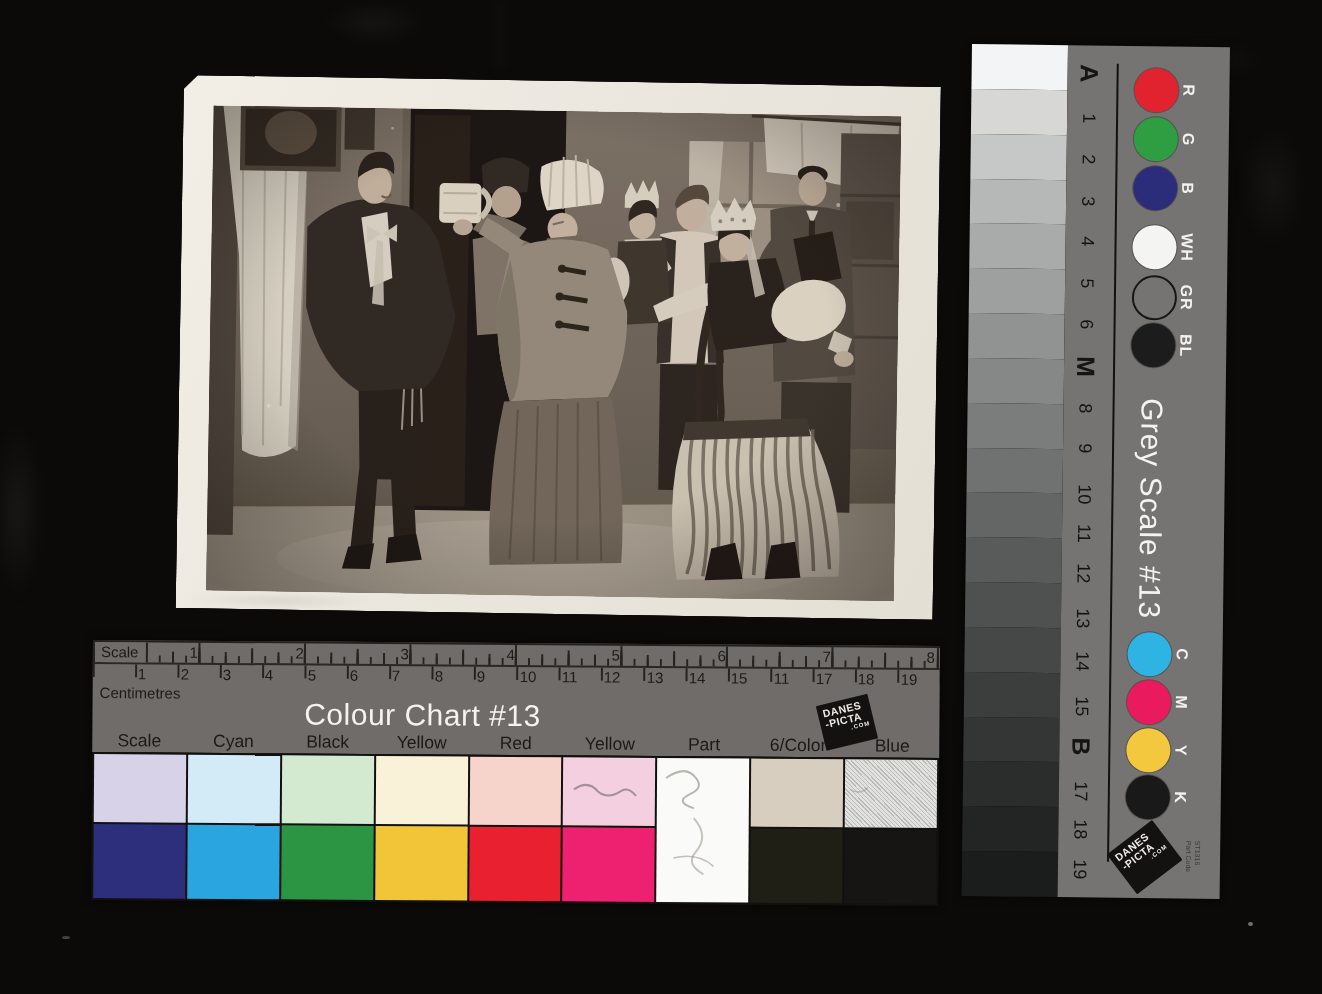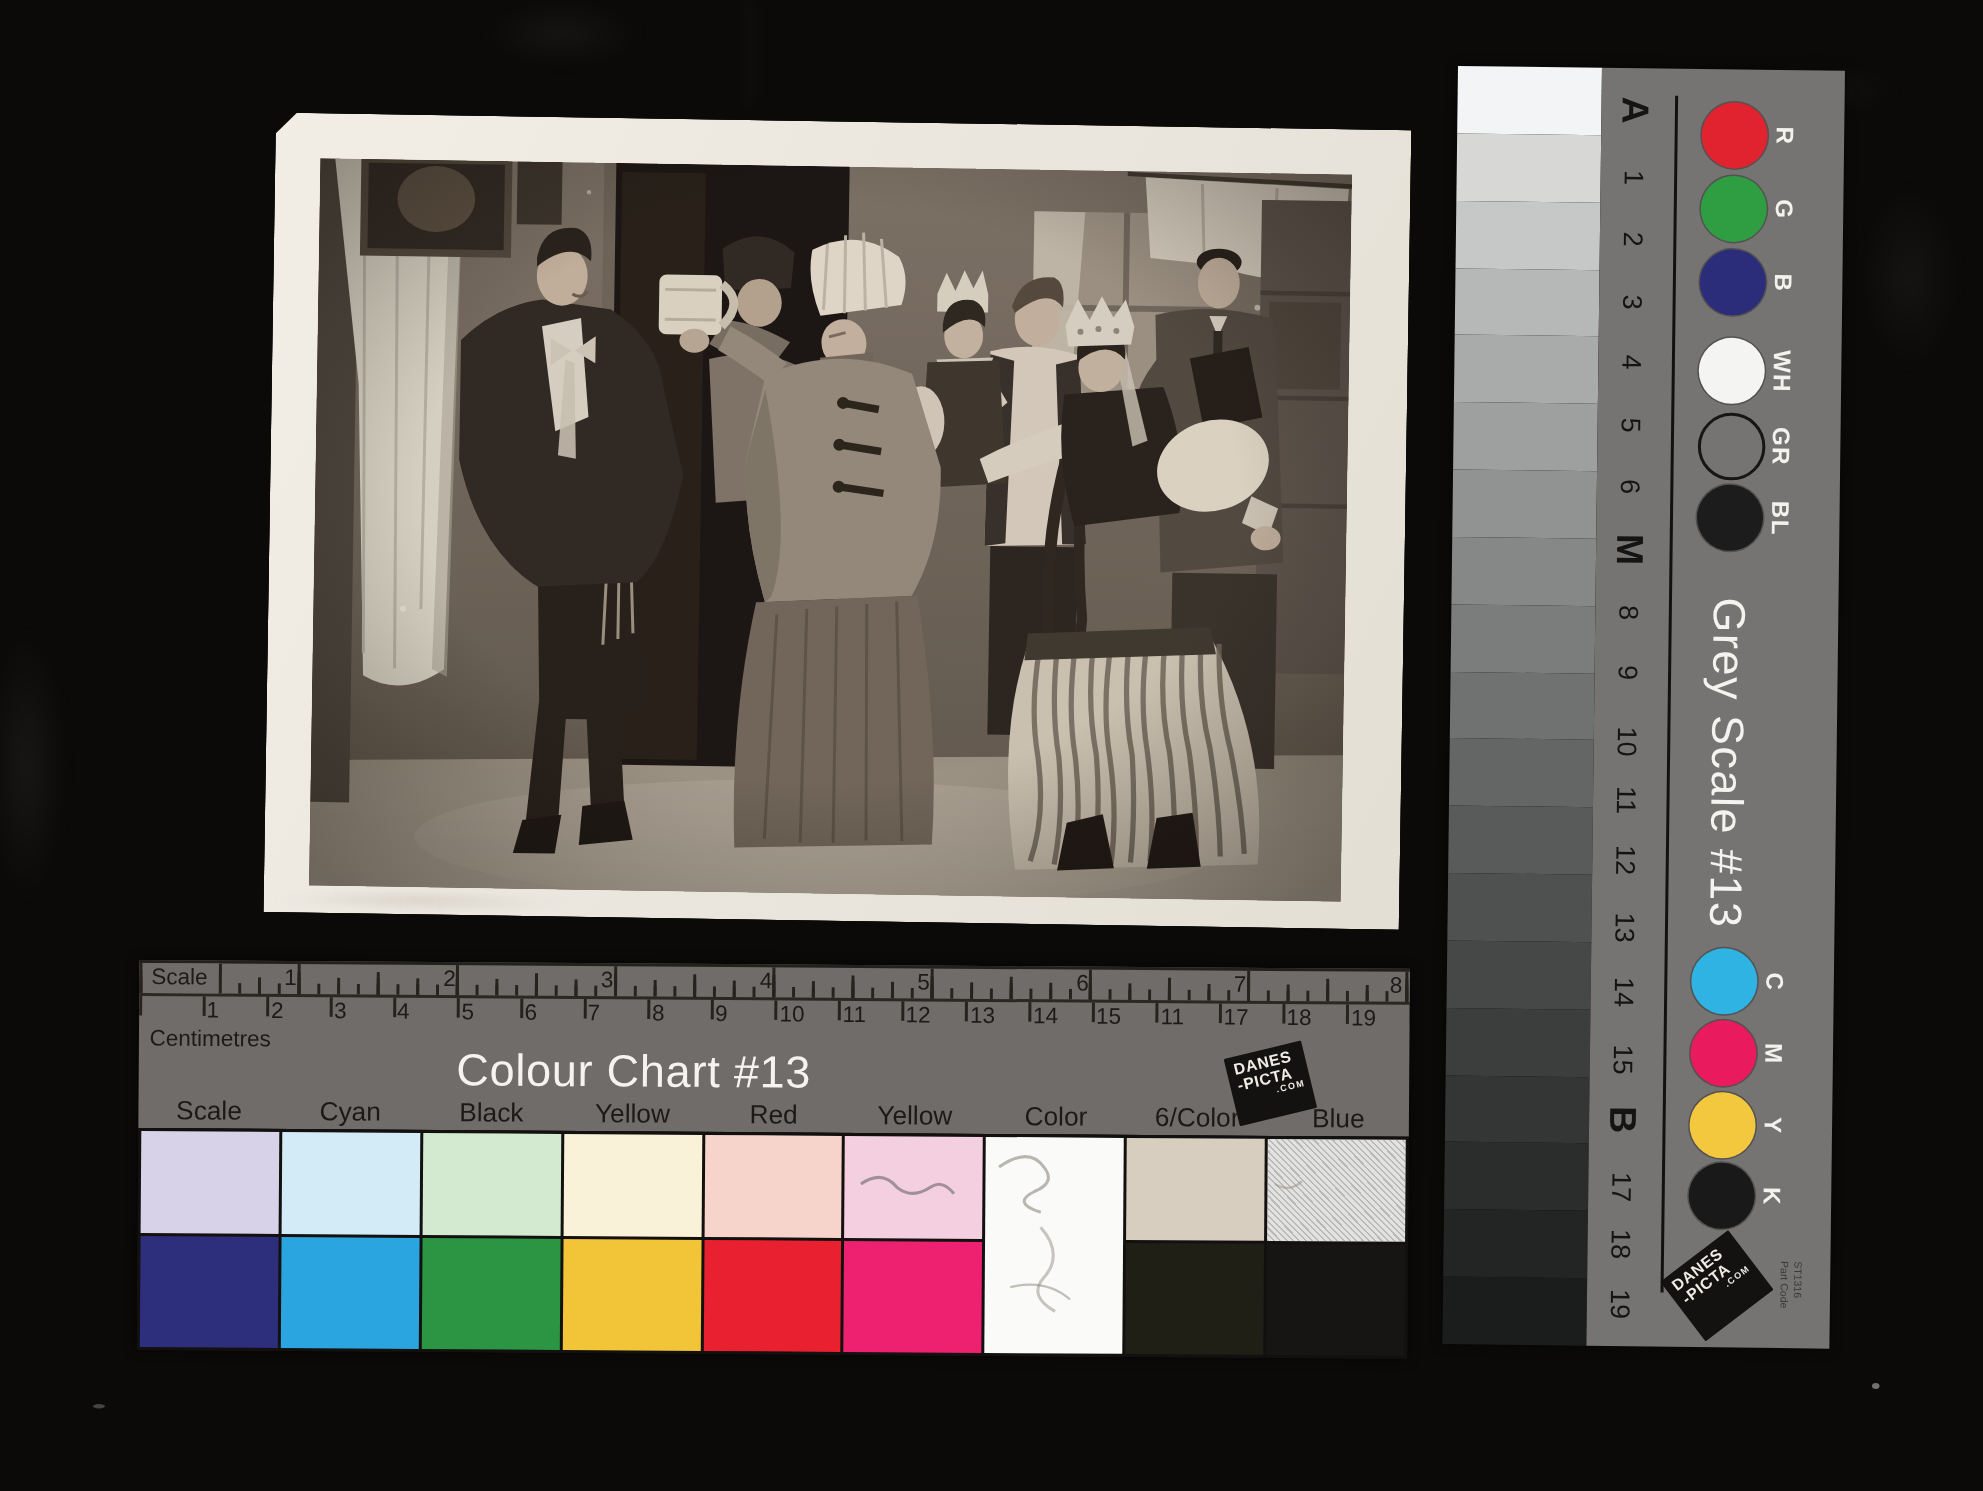--- a/index.html
+++ b/index.html
@@ -286,21 +286,21 @@
         <span class="l3">.COM</span>
       </div>
 
       <div class="col-labels">
         <span>Scale</span>
         <span>Cyan</span>
         <span>Black</span>
         <span>Yellow</span>
         <span>Red</span>
         <span>Yellow</span>
-        <span>Color</span>
+        <span>Part</span>
         <span>6/Color</span>
         <span>Blue</span>
       </div>
     </div>
 
     <div class="patch-grid">
       <div class="patch" style="grid-area: 1 / 1; background: rgb(215, 210, 231);"></div>
       <div class="patch" style="grid-area: 1 / 2; background: rgb(211, 235, 246);"></div>
       <div class="patch" style="grid-area: 1 / 3; background: rgb(211, 233, 208);"></div>
       <div class="patch" style="grid-area: 1 / 4; background: rgb(249, 242, 217);"></div>

